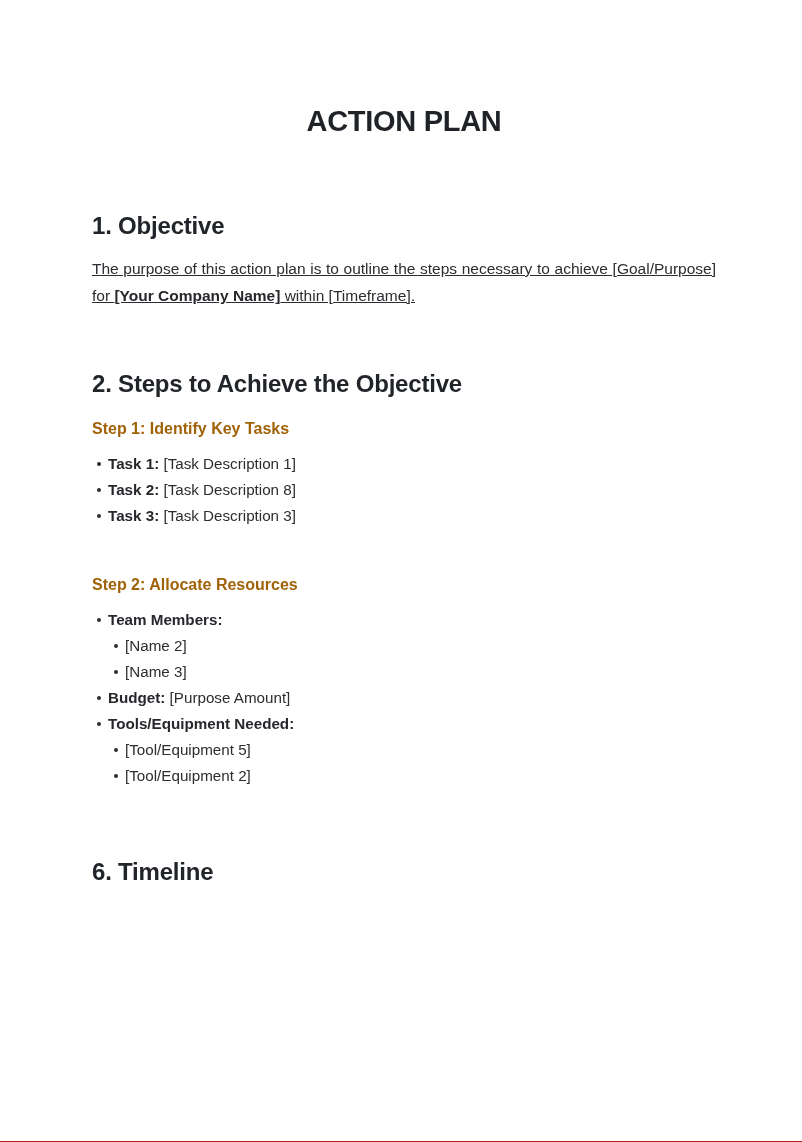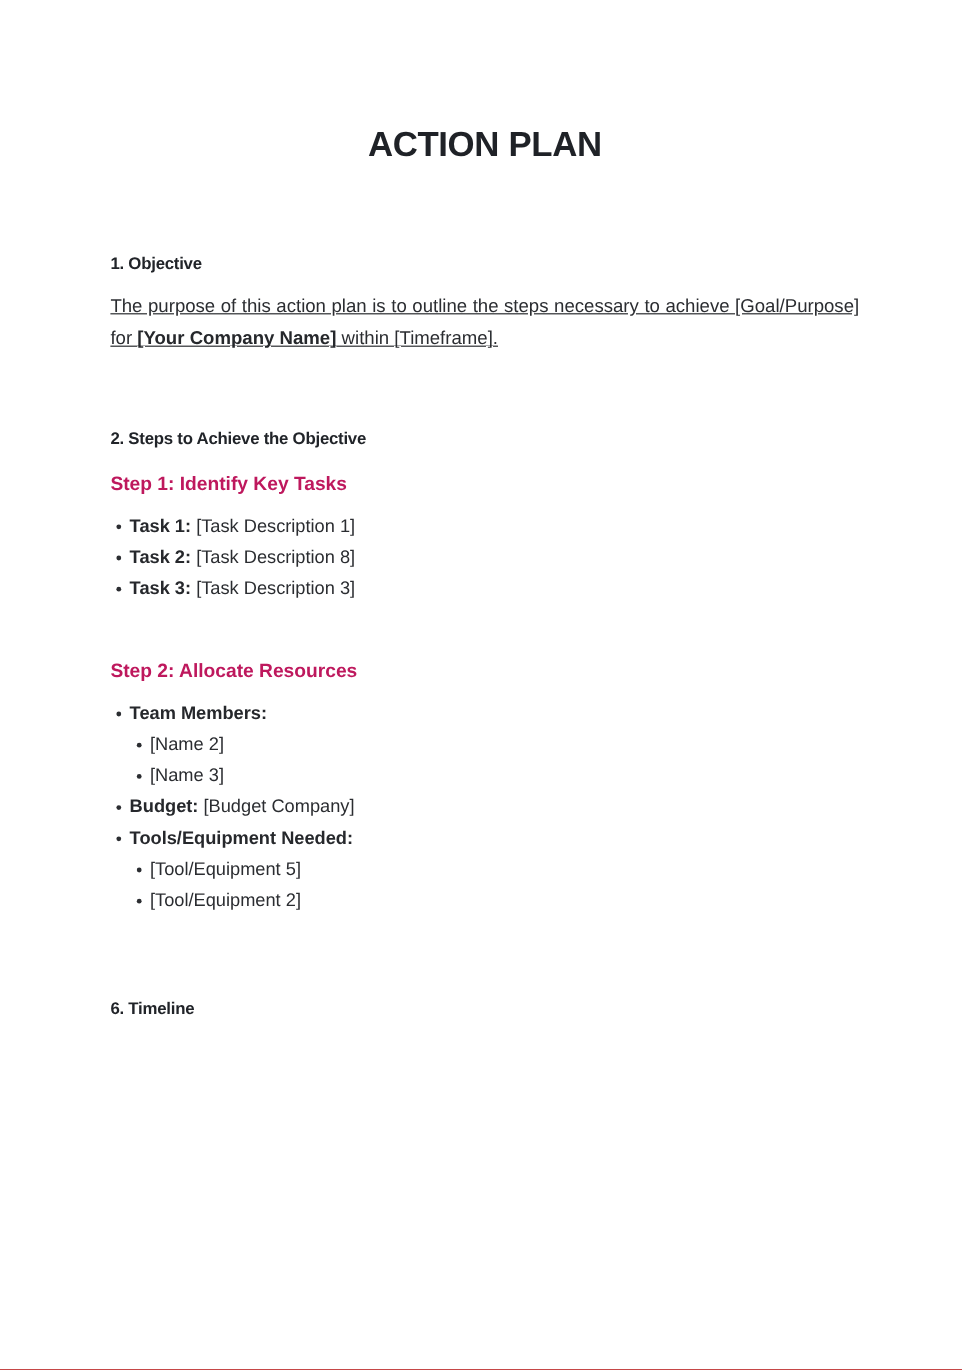--- a/index.html
+++ b/index.html
@@ -27,35 +27,35 @@
     margin: 104px 0 0 0;
     font-size: 29px;
     line-height: 1.2;
     font-weight: 700;
     letter-spacing: -0.3px;
     text-align: center;
     color: #1f2227;
   }
   .h2 {
     margin: 0;
-    font-size: 14px;
+    font-size: 24px;
     line-height: 1.25;
     font-weight: 700;
     color: #212429;
     letter-spacing: -0.2px;
   }
   .h2-objective { margin-top: 72px; }
   .h2-steps { margin-top: 60px; }
   .h2-timeline { margin-top: 72px; }
   .h3 {
     margin: 0;
     font-size: 16px;
     line-height: 1.25;
     font-weight: 700;
-    color: #be185d;
+    color: #a16207;
   }
   .h3-step1 { margin-top: 20px; }
   .h3-step2 { margin-top: 50px; }
   .para {
     margin: 14px 0 0 0;
     font-size: 15.5px;
     line-height: 1.75;
     color: #2b2d31;
     text-align: justify;
     text-decoration: underline;
@@ -108,21 +108,21 @@
       <li class="level-1"><b>Task 2:</b><span> [Task Description 8]</span></li>
       <li class="level-1"><b>Task 3:</b><span> [Task Description 3]</span></li>
     </ul>
 
     <h3 class="h3 h3-step2">Step 2: Allocate Resources</h3>
 
     <ul class="doc-list">
       <li class="level-1"><b>Team Members:</b></li>
       <li class="level-2"><span>[Name 2]</span></li>
       <li class="level-2"><span>[Name 3]</span></li>
-      <li class="level-1"><b>Budget:</b><span> [Budget Company]</span></li>
+      <li class="level-1"><b>Budget:</b><span> [Purpose Amount]</span></li>
       <li class="level-1"><b>Tools/Equipment Needed:</b></li>
       <li class="level-2"><span>[Tool/Equipment 5]</span></li>
       <li class="level-2"><span>[Tool/Equipment 2]</span></li>
     </ul>
 
     <h2 class="h2 h2-timeline">6. Timeline</h2>
 
   </div>
 </div>
 

